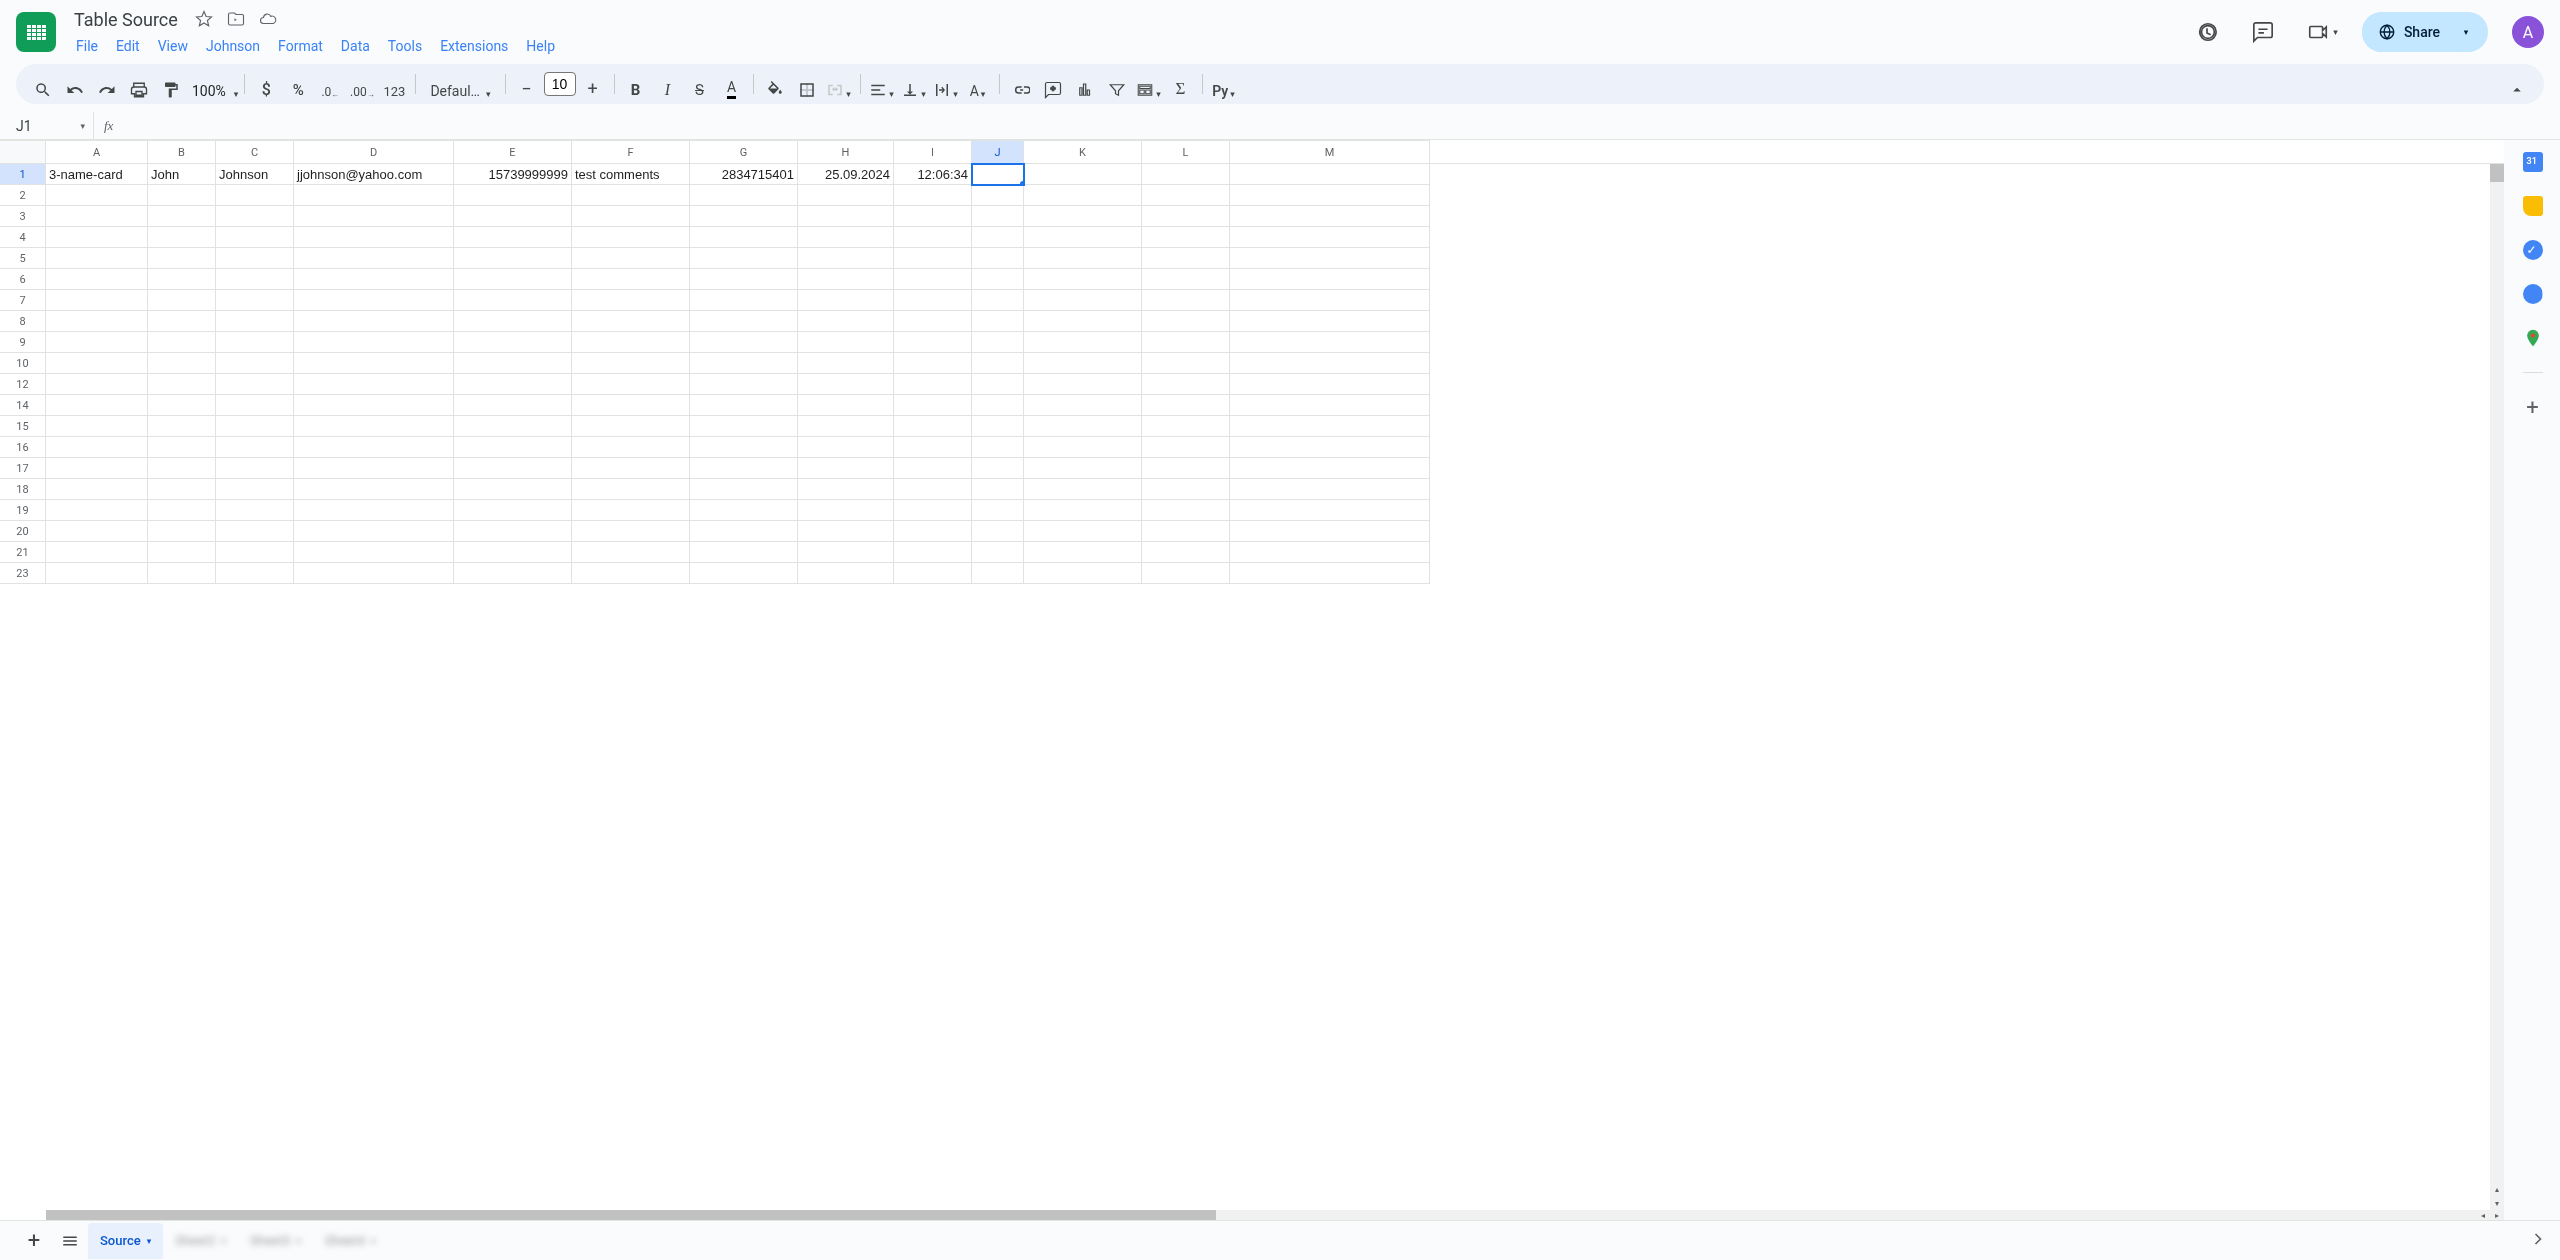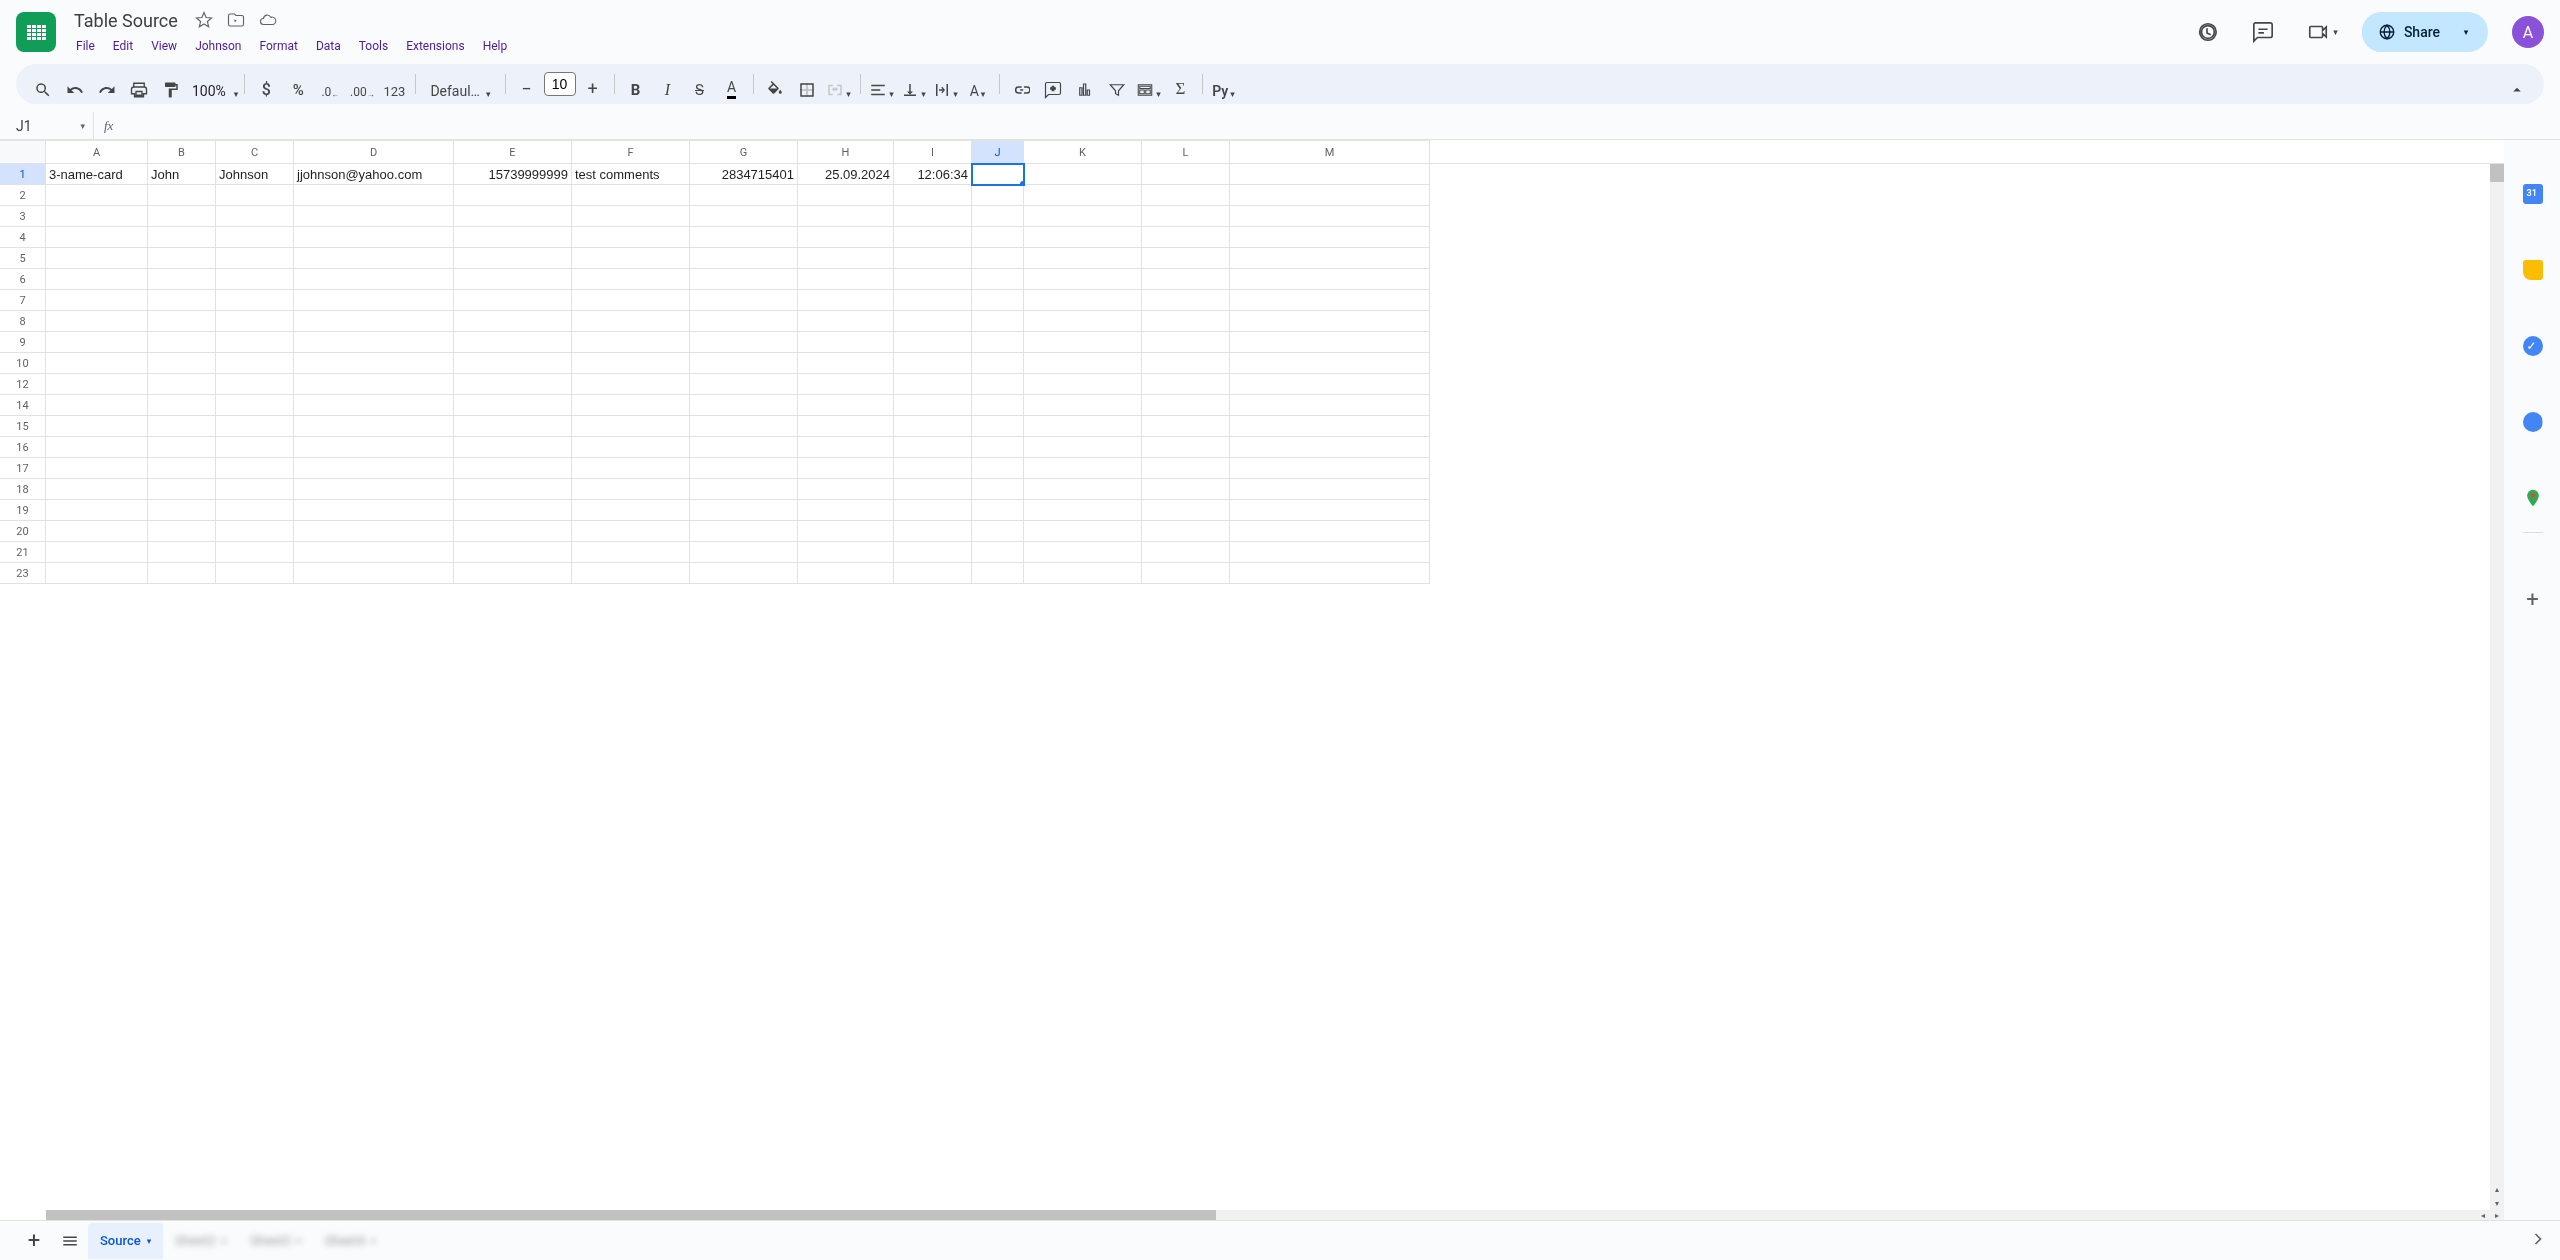--- a/index.html
+++ b/index.html
@@ -8,21 +8,21 @@
 
 .titlebar { display: flex; align-items: center; padding: 8px 16px; height: 64px; }
 .app-logo { width: 40px; height: 40px; background: #0f9d58; border-radius: 8px; display: flex; align-items: center; justify-content: center; margin-right: 12px; position: relative; }
 .app-logo::before { content: ""; width: 20px; height: 16px; background: white; border-radius: 1px; position: absolute; }
 .app-logo::after { content: ""; width: 20px; height: 16px; position: absolute; background: linear-gradient(to right, #0f9d58 0, #0f9d58 1px, transparent 1px, transparent 5px, #0f9d58 5px, #0f9d58 6px, transparent 6px, transparent 10px, #0f9d58 10px, #0f9d58 11px, transparent 11px, transparent 15px, #0f9d58 15px, #0f9d58 16px, transparent 16px), linear-gradient(to bottom, #0f9d58 0, #0f9d58 1px, transparent 1px, transparent 4px, #0f9d58 4px, #0f9d58 5px, transparent 5px, transparent 8px, #0f9d58 8px, #0f9d58 9px, transparent 9px, transparent 12px, #0f9d58 12px, #0f9d58 13px, transparent 13px); }
 .title-left { flex: 1; display: flex; flex-direction: column; justify-content: center; }
 .doc-title-row { display: flex; align-items: center; gap: 8px; }
 .doc-title { font-size: 18px; color: #3c4043; padding: 2px 6px; }
 .ticon { width: 24px; height: 24px; display: flex; align-items: center; justify-content: center; color: #5f6368; cursor: pointer; }
 .menubar { display: flex; gap: 2px; padding-top: 2px; }
-.menu-item { padding: 4px 8px; font-size: 12px; color: #4c1d95; border-radius: 4px; cursor: pointer; }
+.menu-item { padding: 4px 8px; font-size: 14px; color: #3b82f6; border-radius: 4px; cursor: pointer; }
 .title-right { display: flex; align-items: center; gap: 16px; }
 .ticon2 { width: 40px; height: 40px; display: flex; align-items: center; justify-content: center; color: #444746; cursor: pointer; border-radius: 50%; }
 .meet-btn { display: flex; align-items: center; gap: 4px; padding: 0 8px; height: 40px; color: #444746; cursor: pointer; }
 .share-btn { display: flex; align-items: center; gap: 8px; background: #c2e7ff; color: #001d35; height: 40px; padding: 0 16px; border-radius: 40px; font-size: 14px; font-weight: 500; cursor: pointer; }
 .share-drop { width: 28px; height: 40px; display:flex; align-items:center; justify-content:center; background: #c2e7ff; border-radius: 40px; margin-left:-4px; color:#001d35; }
 .share-wrap { display:flex; align-items:center; background: #c2e7ff; border-radius: 40px; padding-right:8px; }
 .avatar { width: 32px; height: 32px; border-radius: 50%; background: #8952d8; color: white; display: flex; align-items: center; justify-content: center; font-size: 16px; margin-left: 8px; }
 
 
 .toolbar { display: flex; align-items: center; background: #edf2fa; border-radius: 24px; margin: 0 16px 8px 16px; padding: 4px 12px; height: 40px; gap: 2px; }
@@ -53,21 +53,21 @@
 .row { display: flex; height: 21px; }
 .row-h { width: 46px; border-right: 1px solid #e1e3e1; border-bottom: 1px solid #e1e3e1; text-align: center; font-size: 11px; color: #5f6368; display: flex; align-items: center; justify-content: center; background: white; }
 .row-h.sel { background: #d3e3fd; color: #0b57d0; }
 .cell { border-right: 1px solid #e1e3e1; border-bottom: 1px solid #e1e3e1; font-size: 13px; color: #1f1f1f; padding: 0 3px; display: flex; align-items: center; font-family: Arial, sans-serif; overflow: hidden; white-space: nowrap; }
 .cell.r { justify-content: flex-end; }
 .cell.sel { outline: 2px solid #1a73e8; outline-offset: -1px; position: relative; z-index: 2; }
 .cell.sel::after { content: ""; position: absolute; right: -3px; bottom: -3px; width: 6px; height: 6px; background: #1a73e8; border-radius: 50%; }
 
 
 .side-panel { width: 56px; background: #f9fbfd; border-left: 1px solid transparent; display: flex; flex-direction: column; align-items: center; padding-top: 12px; gap: 24px; }
-.side-icon { width: 20px; height: 20px; border-radius: 3px; margin-top: 32px; }
+.side-icon { width: 20px; height: 20px; border-radius: 3px; }
 
 
 .sheet-bar { display: flex; align-items: center; height: 40px; border-top: 1px solid #e1e3e1; padding: 0 40px 0 16px; background: #f9fbfd; position: relative; }
 .sheet-btn { width: 36px; height: 36px; display: flex; align-items: center; justify-content: center; color: #444746; cursor: pointer; }
 .sheet-tab { display: flex; align-items: center; gap: 6px; padding: 0 12px; height: 36px; font-size: 13px; color: #5f6368; cursor: pointer; position:relative; }
 .sheet-tab.active { color: #0b57d0; font-weight: 500; background: #e8f0fe; border-radius: 4px 4px 0 0; }
 .sheet-tab .dd { font-size: 9px; }
 .blur-tab { filter: blur(3px); color:#999; }
 .sheet-bar .chev { position:absolute; right:12px; color:#5f6368; }
 

